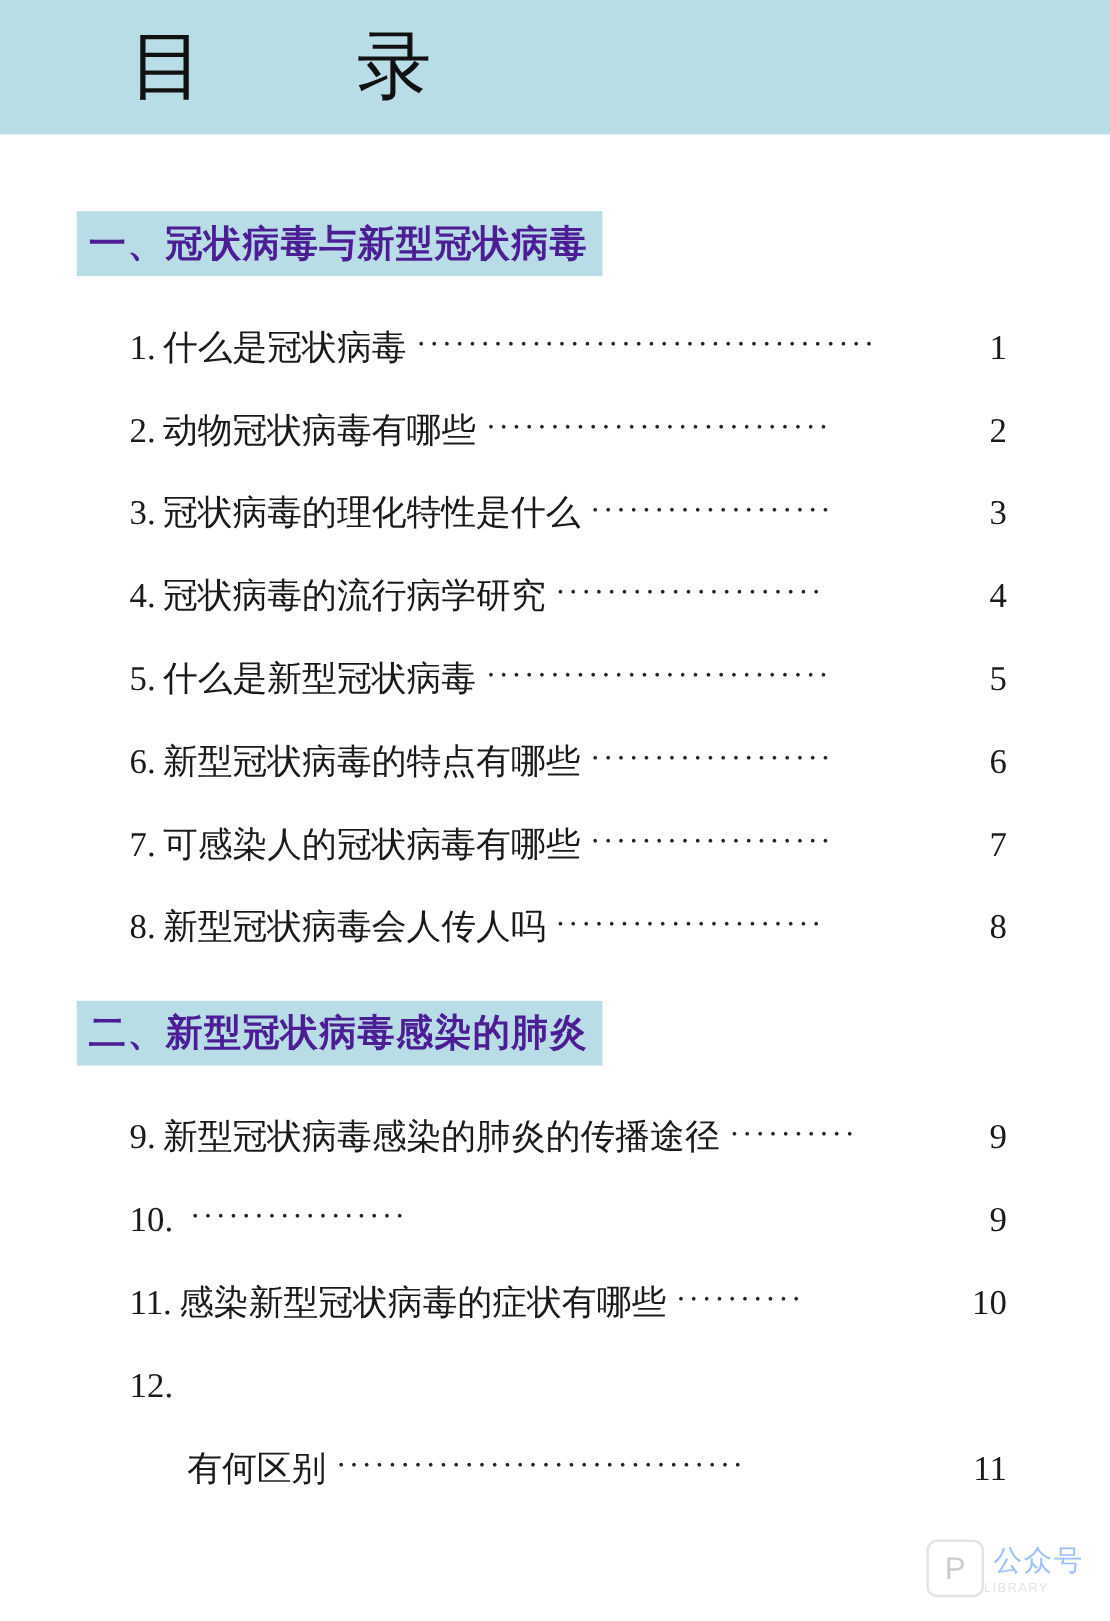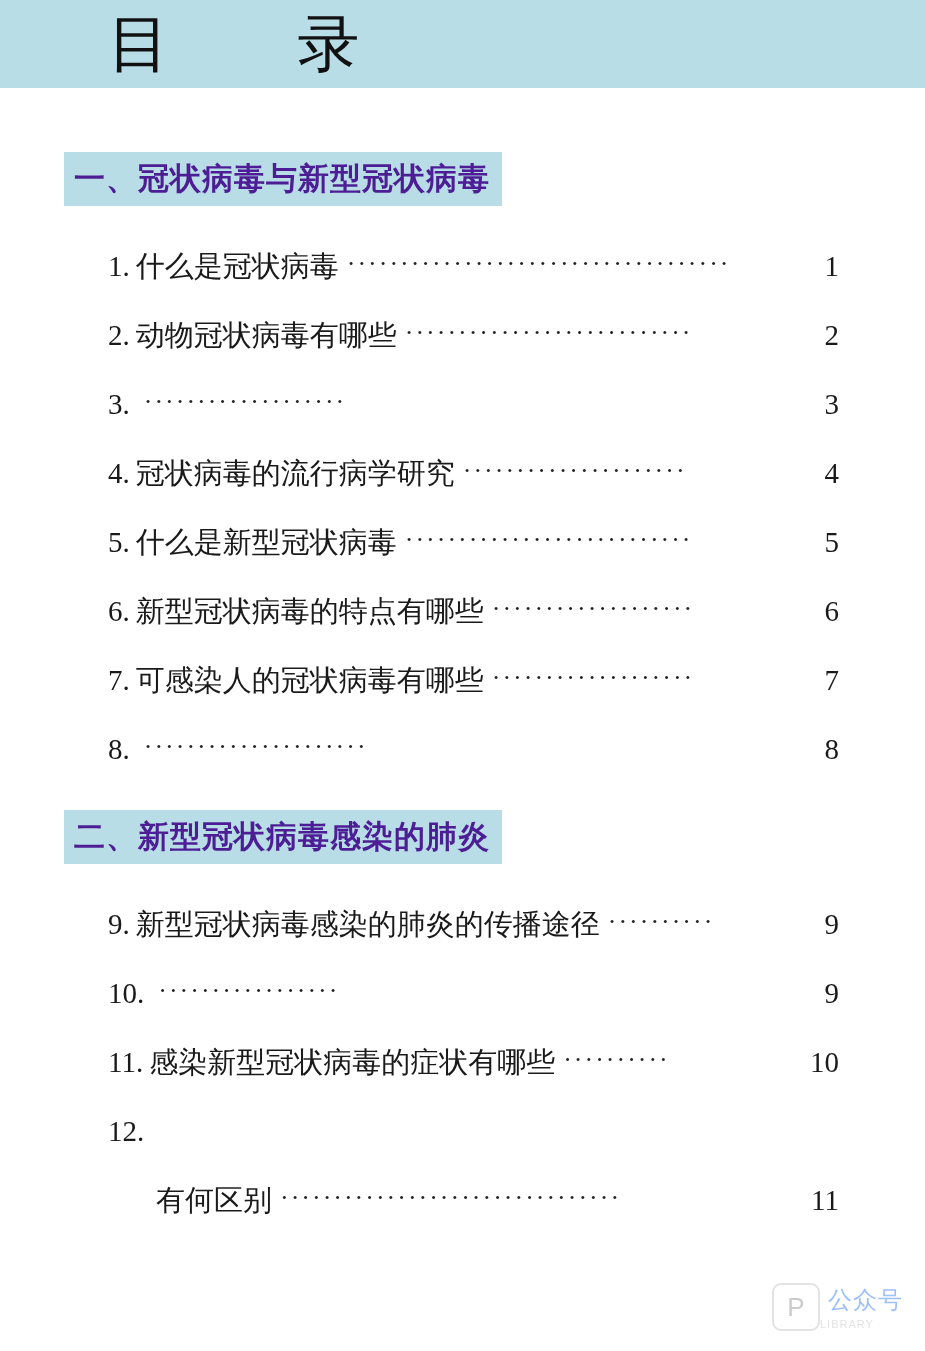--- a/index.html
+++ b/index.html
@@ -12,21 +12,21 @@
     background: #ffffff;
     font-family: "Liberation Serif", "DejaVu Serif", serif;
     color: #1a1a1a;
     position: relative;
     overflow: hidden;
   }
 
   
   .header-banner {
     width: 925px;
-    height: 88px;
+    height: 112px;
     background: #b9dde6;
     display: flex;
     align-items: center;
     box-sizing: border-box;
     padding-left: 108px;
   }
   .header-title {
     font-size: 62px;
     letter-spacing: 56px;
     color: #111111;
@@ -171,20 +171,21 @@
         <span class="toc-page">1</span>
       </li>
       <li class="toc-item">
         <span class="toc-num">2.</span>
         <span class="toc-label">动物冠状病毒有哪些</span>
         <span class="toc-dots">···························</span>
         <span class="toc-page">2</span>
       </li>
       <li class="toc-item">
         <span class="toc-num">3.</span>
+        <span class="toc-label">冠状病毒的理化特性是什么</span>
         <span class="toc-dots">···················</span>
         <span class="toc-page">3</span>
       </li>
       <li class="toc-item">
         <span class="toc-num">4.</span>
         <span class="toc-label">冠状病毒的流行病学研究</span>
         <span class="toc-dots">·····················</span>
         <span class="toc-page">4</span>
       </li>
       <li class="toc-item">
@@ -200,20 +201,21 @@
         <span class="toc-page">6</span>
       </li>
       <li class="toc-item">
         <span class="toc-num">7.</span>
         <span class="toc-label">可感染人的冠状病毒有哪些</span>
         <span class="toc-dots">···················</span>
         <span class="toc-page">7</span>
       </li>
       <li class="toc-item">
         <span class="toc-num">8.</span>
+        <span class="toc-label">新型冠状病毒会人传人吗</span>
         <span class="toc-dots">·····················</span>
         <span class="toc-page">8</span>
       </li>
     </ul>
   </div>
 
   <div class="section-2-wrap">
     <div class="section-heading">二、新型冠状病毒感染的肺炎</div>
 
     <ul class="toc-list">

